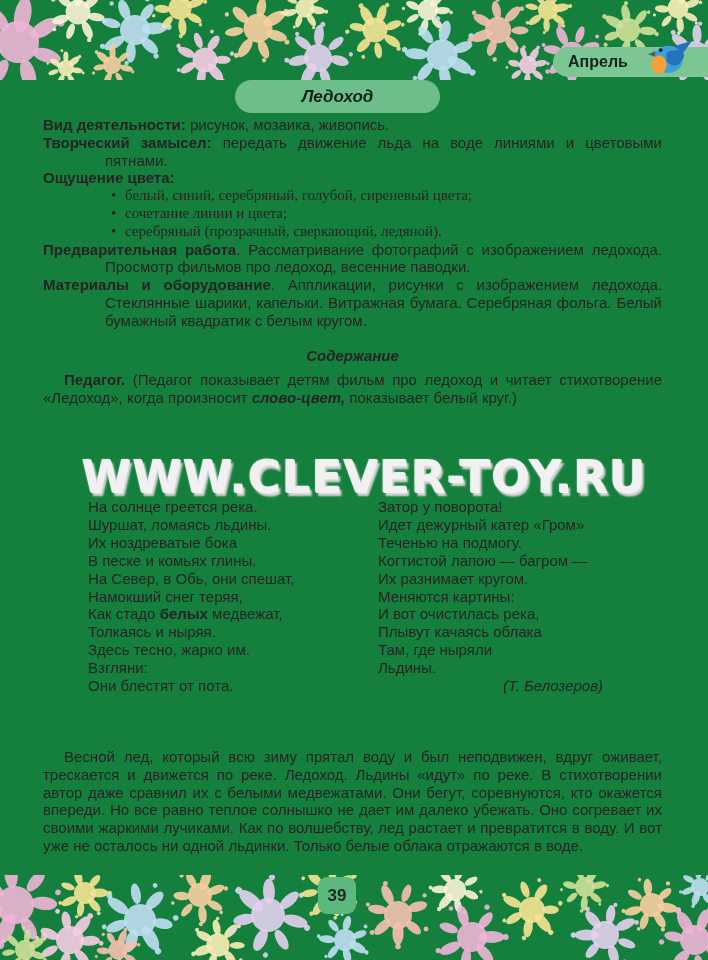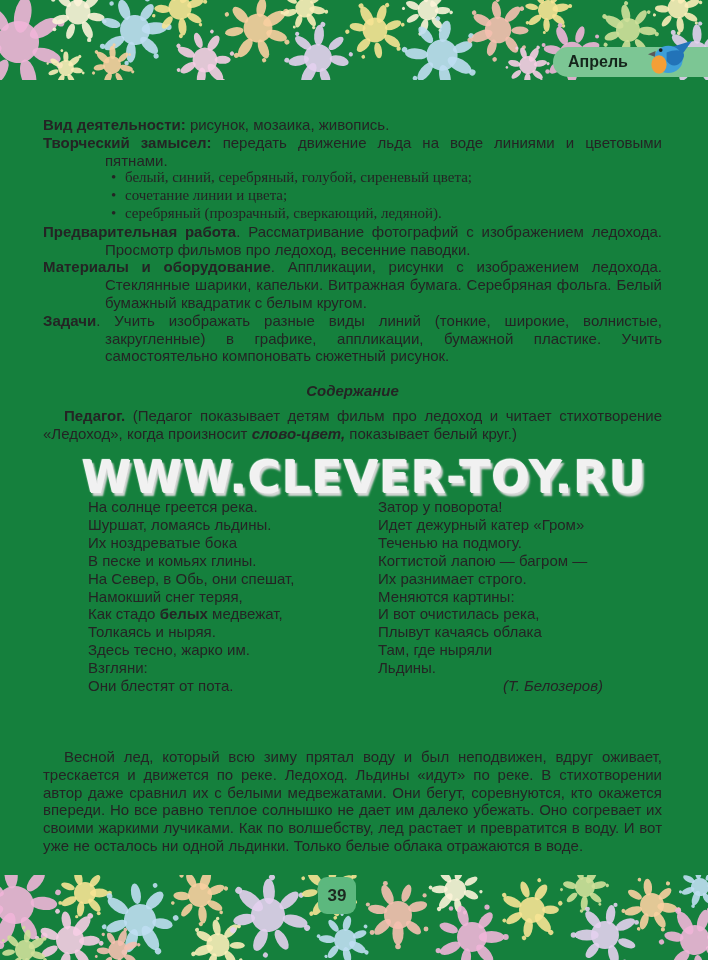--- a/index.html
+++ b/index.html
@@ -130,34 +130,37 @@
     <svg class="bird" viewBox="0 0 60 52" xmlns="http://www.w3.org/2000/svg">
       <path d="M30,16 L56,8 L40,30 Z" fill="#2273b8"></path>
       <ellipse cx="28" cy="30" rx="17" ry="16" fill="#3e9fd9"></ellipse>
       <path d="M26,22 C40,16 52,20 44,32 C38,40 30,38 26,32 Z" fill="#2273b8"></path>
       <ellipse cx="17" cy="36" rx="9" ry="11" fill="#f49f37"></ellipse>
       <circle cx="19" cy="19" r="2.2" fill="#1c1c1c"></circle>
       <path d="M4,24 L13,20 L12,27 Z" fill="#5a5a5a"></path>
     </svg>
   </div>
 
+  <div class="title-badge">
+    <span class="label">Ледоход</span>
+  </div>
 
   <div class="watermark">WWW.CLEVER-TOY.RU</div>
 
   <div class="sections">
     <p class="hang"><span class="b">Вид деятельности:</span><span> рисунок, мозаика, живопись.</span></p>
     <p class="hang"><span class="b">Творческий замысел:</span><span> передать движение льда на воде линиями и цветовыми пятнами.</span></p>
+    <p class="hang"><span class="b">Ощущение цвета:</span></p>
     <ul class="bullets">
       <li>белый, синий, серебряный, голубой, сиреневый цвета;</li>
       <li>сочетание линии и цвета;</li>
       <li>серебряный (прозрачный, сверкающий, ледяной).</li>
     </ul>
     <p class="hang"><span class="b">Предварительная работа</span><span>. Рассматривание фотографий с изображением ледохода. Просмотр фильмов про ледоход, весенние паводки.</span></p>
     <p class="hang"><span class="b">Материалы и оборудование</span><span>. Аппликации, рисунки с изображением ледохода. Стеклянные шарики, капельки. Витражная бумага. Серебряная фольга. Белый бумажный квадратик с белым кругом.</span></p>
-    <p class="hang"><span class="b">Задачи</span><span>. Учить изображать разные виды линий (тонкие, широкие, волнистые, закругленные) в графике, аппликации, бумажной пластике. Учить самостоятельно компоновать сюжетный рисунок.</span></p>
 
     <p class="heading-center">Содержание</p>
 
     <p class="teacher"><span class="b">Педагог.</span><span class="it"> (Педагог показывает детям фильм про ледоход и читает стихотворение «Ледоход», когда произносит </span><span class="bi">слово-цвет,</span><span class="it"> показывает белый круг.)</span></p>
   </div>
 
   <div class="poem">
     <div class="col-left">
       <div class="poem-line">На солнце греется река.</div>
       <div class="poem-line">Шуршат, ломаясь льдины.</div>
@@ -169,21 +172,21 @@
       <div class="poem-line">Толкаясь и ныряя.</div>
       <div class="poem-line">Здесь тесно, жарко им.</div>
       <div class="poem-line">Взгляни:</div>
       <div class="poem-line">Они блестят от пота.</div>
     </div>
     <div class="col-right">
       <div class="poem-line">Затор у поворота!</div>
       <div class="poem-line">Идет дежурный катер «Гром»</div>
       <div class="poem-line">Теченью на подмогу.</div>
       <div class="poem-line">Когтистой лапою — багром —</div>
-      <div class="poem-line">Их разнимает строго.</div>
+      <div class="poem-line">Их разнимает кругом.</div>
       <div class="poem-line">Меняются картины:</div>
       <div class="poem-line">И вот очистилась река,</div>
       <div class="poem-line">Плывут качаясь облака</div>
       <div class="poem-line">Там, где ныряли</div>
       <div class="poem-line">Льдины.</div>
       <div class="signature">(Т. Белозеров)</div>
     </div>
   </div>
 
   <p class="conclusion">Весной лед, который всю зиму прятал воду и был неподвижен, вдруг оживает, трескается и движется по реке. Ледоход. Льдины «идут» по реке. В стихотворении автор даже сравнил их с белыми медвежатами. Они бегут, соревнуются, кто окажется впереди. Но все равно теплое солнышко не дает им далеко убежать. Оно согревает их своими жаркими лучиками. Как по волшебству, лед растает и превратится в воду. И вот уже не осталось ни одной льдинки. Только белые облака отражаются в воде.</p>

